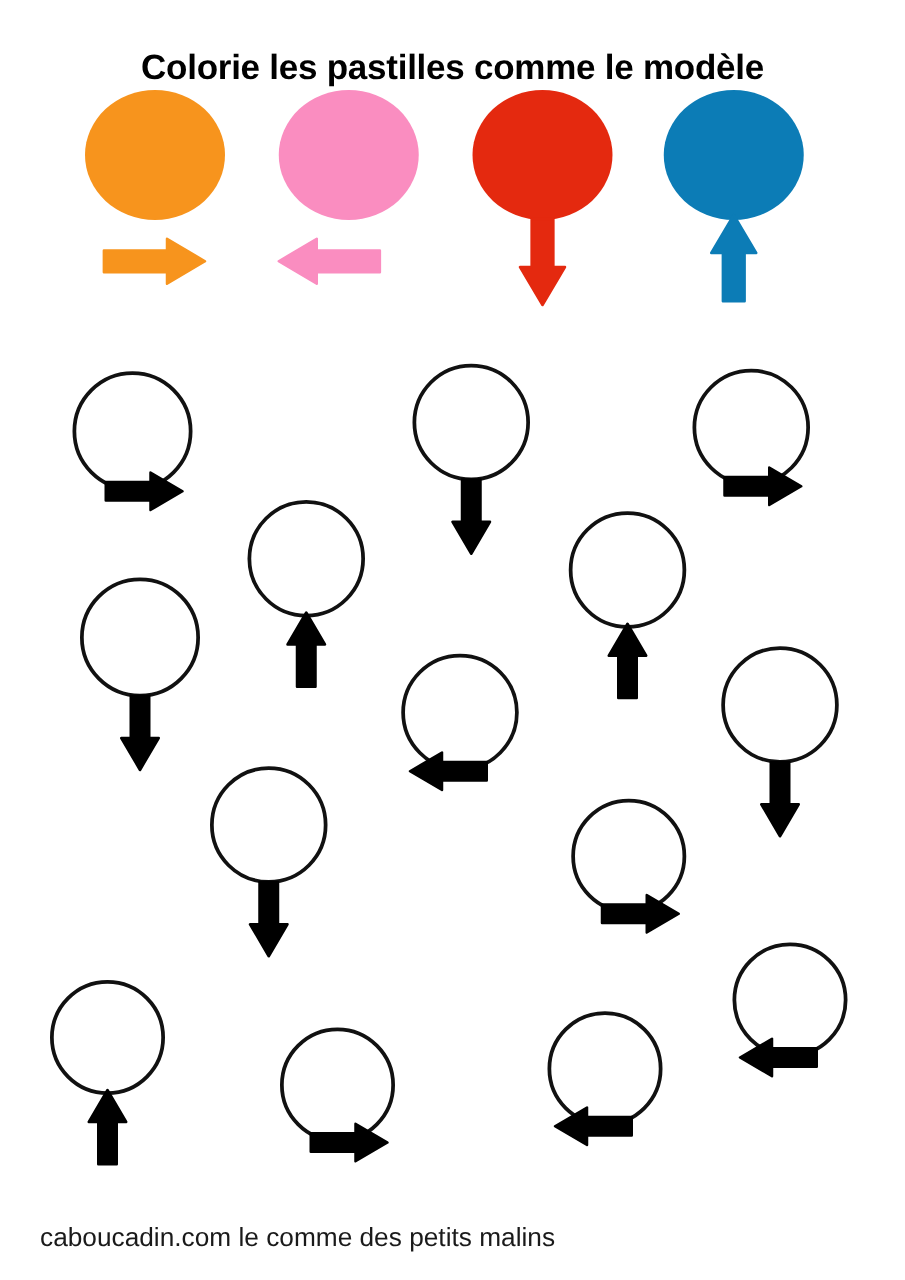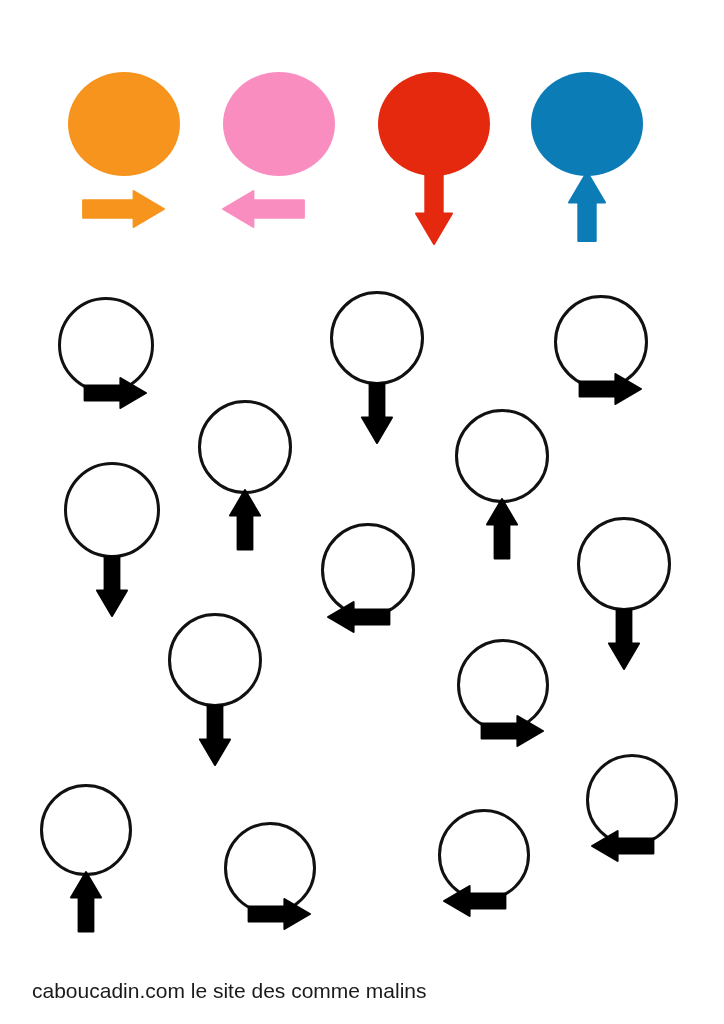--- a/index.html
+++ b/index.html
@@ -89,20 +89,21 @@
     line-height: 26px;
     color: #1a1a1a;
     white-space: nowrap;
   }
 </style>
 </head>
 <body>
 
 <div id="page">
 
+  <h1 id="title">Colorie les pastilles comme le modèle</h1>
 
   <div id="legend">
       <div class="legend-item" style="left: 50px;">
         <div class="legend-dot" style="background: rgb(247, 148, 29);"></div>
         <div class="legend-arrow" style="width: 84px; height: 38px; position: absolute; left: 30px; top: 118px;">
           <div style="position: absolute; left: 0px; top: 0px;">
             <svg width="84" height="38" viewBox="0 0 84 38" style="overflow:visible;display:block;transform:rotate(0deg);transform-origin:42px 19px;">
               <path d="M 3.1 10.3 L 53.6 10.3 L 53.6 1.0 L 84.0 19.0 L 53.6 37.0 L 53.6 27.7 L 3.1 27.7 Z" fill="#F7941D" stroke="#F7941D" stroke-width="2" stroke-linejoin="round"></path>
             </svg>
           </div>
@@ -276,15 +277,15 @@
         <div class="ex-arrow" style="width: 64px; height: 32px; position: absolute; left: 444px; top: 885px;">
           <div style="position: absolute; left: 0px; top: 0px;">
             <svg width="64" height="32" viewBox="0 0 64 32" style="overflow:visible;display:block;transform:rotate(180deg);transform-origin:32px 16px;">
               <path d="M 2.6 8.6 L 38.4 8.6 L 38.4 1.0 L 64.0 16.0 L 38.4 31.0 L 38.4 23.4 L 2.6 23.4 Z" fill="#000000" stroke="#000000" stroke-width="2" stroke-linejoin="round"></path>
             </svg>
           </div>
         </div>
       </div>
     </div>
 
-  <div id="footer">caboucadin.com le site des comme malins</div>
+  <div id="footer">caboucadin.com le comme des petits malins</div>
 
 </div>
 
 </body></html>

